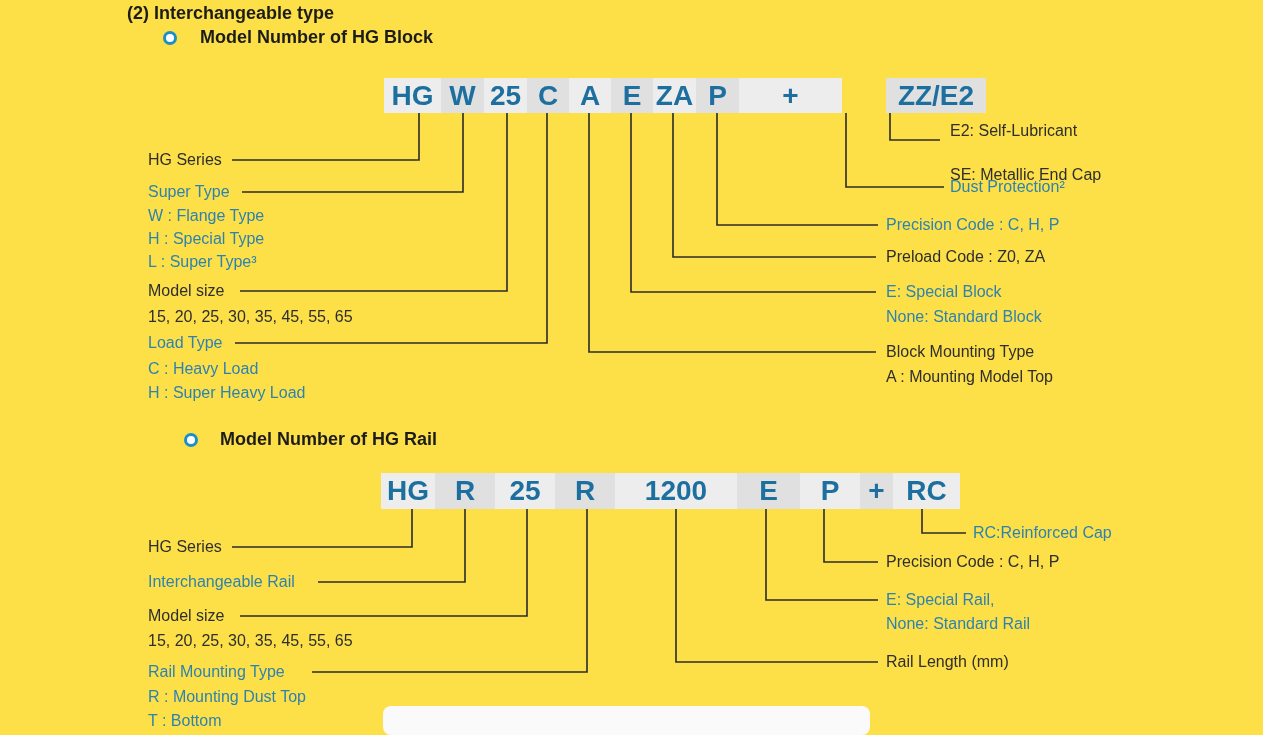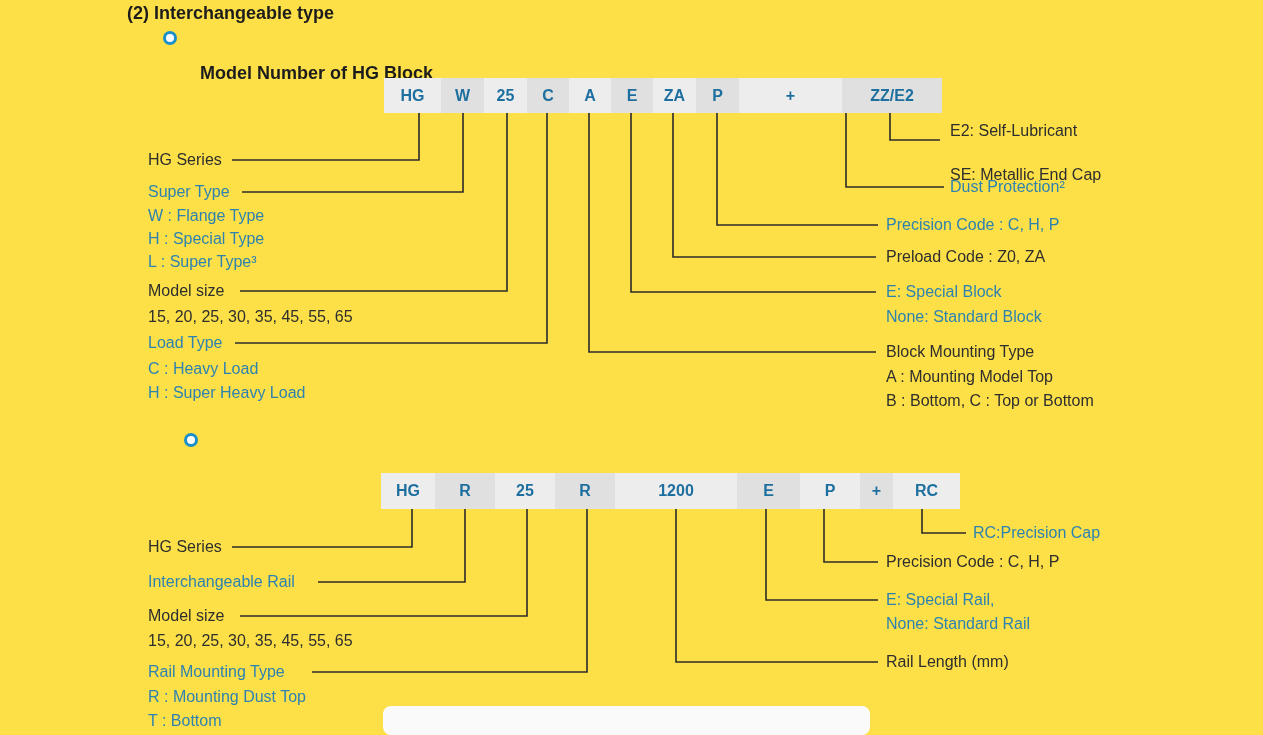--- a/index.html
+++ b/index.html
@@ -1,25 +1,25 @@
 <!DOCTYPE html>
 <html><head>
 <meta charset="utf-8">
 <style>
   html,body{margin:0;padding:0;background:#fff;}
   #stage{
     position:relative;width:1263px;height:735px;background:#fde047;overflow:hidden;
     font-family:"Liberation Sans",sans-serif;color:#2b2b2b;
   }
   .h1{position:absolute;font-size:18px;font-weight:bold;color:#1c1c1c;white-space:nowrap;}
-  .h2{position:absolute;font-size:18px;font-weight:bold;color:#1c1c1c;white-space:nowrap;margin-top:36px;}
+  .h2{position:absolute;font-size:18px;font-weight:bold;color:#1c1c1c;white-space:nowrap;}
   .bullet{position:absolute;width:8px;height:8px;border:3.4px solid #1b8fc9;border-radius:50%;background:#fff;}
   .seg{
     position:absolute;display:flex;align-items:center;justify-content:center;
-    font-weight:bold;font-size:16px;color:#1d6f9f;white-space:nowrap;
+    font-weight:bold;font-size:28px;color:#1d6f9f;white-space:nowrap;
   }
   .row1 .seg{top:78px;height:35px;}
   .row2 .seg{top:473px;height:36px;}
   .lt{background:#ededed;}
   .dk{background:#e0e0e0;}
   .lbl{position:absolute;font-size:16px;line-height:21px;white-space:nowrap;color:#2e2e2e;}
   .blue{color:#2e82b0;}
   svg.lines{position:absolute;left:0;top:0;pointer-events:none;}
   .ghost{position:absolute;left:383px;top:706px;width:487px;height:29px;background:#fafafa;border-radius:8px;}
 </style>
@@ -54,32 +54,33 @@
       <path d="M676 509 V662 H878"></path>
     </g>
   </svg>
 
   <div class="h1" style="left:127px;top:3px">(2) Interchangeable type</div>
 
   <span class="bullet" style="left:163px;top:31px"></span>
   <div class="h2" style="left:200px;top:27px">Model Number of HG Block</div>
 
   <span class="bullet" style="left:184px;top:433px"></span>
+  <div class="h2" style="left:220px;top:429px">Model Number of HG Rail</div>
 
   <div class="row1">
     <div class="seg lt" style="left:384px;width:57px">HG</div>
     <div class="seg dk" style="left:441px;width:43px">W</div>
     <div class="seg lt" style="left:484px;width:43px">25</div>
     <div class="seg dk" style="left:527px;width:42px">C</div>
     <div class="seg lt" style="left:569px;width:42px">A</div>
     <div class="seg dk" style="left:611px;width:42px">E</div>
     <div class="seg lt" style="left:653px;width:43px">ZA</div>
     <div class="seg dk" style="left:696px;width:43px">P</div>
     <div class="seg lt" style="left:739px;width:103px">+</div>
-    <div class="seg dk" style="left:842px;width:100px">ZZ/E2</div>
+    <div class="seg dk" style="left:886px;width:100px">ZZ/E2</div>
   </div>
 
   <div class="lbl" style="left:148px;top:149px">HG Series</div>
   <div class="lbl blue" style="left:148px;top:181px">Super  Type</div>
   <div class="lbl blue" style="left:148px;top:205px">W : Flange  Type</div>
   <div class="lbl blue" style="left:148px;top:228px">H : Special Type</div>
   <div class="lbl blue" style="left:148px;top:251px">L : Super Type³</div>
   <div class="lbl" style="left:148px;top:280px">Model size</div>
   <div class="lbl" style="left:148px;top:306px">15, 20, 25, 30, 35, 45, 55, 65</div>
   <div class="lbl blue" style="left:148px;top:332px">Load Type</div>
@@ -88,21 +89,20 @@
 
   <div class="lbl" style="left:950px;top:120px">E2: Self-Lubricant</div>
   <div class="lbl" style="left:950px;top:164px">SE: Metallic End Cap</div>
   <div class="lbl blue" style="left:950px;top:176px">Dust Protection²</div>
   <div class="lbl blue" style="left:886px;top:214px">Precision Code : C, H, P</div>
   <div class="lbl" style="left:886px;top:246px">Preload Code : Z0, ZA</div>
   <div class="lbl blue" style="left:886px;top:281px">E: Special Block</div>
   <div class="lbl blue" style="left:886px;top:306px">None: Standard Block</div>
   <div class="lbl" style="left:886px;top:341px">Block Mounting Type</div>
   <div class="lbl" style="left:886px;top:366px">A : Mounting Model Top</div>
-  <div class="lbl" style="left:886px;top:390px">B : Bottom, C : Top or Bottom</div>
 
   <div class="row2">
     <div class="seg lt" style="left:381px;width:54px">HG</div>
     <div class="seg dk" style="left:435px;width:60px">R</div>
     <div class="seg lt" style="left:495px;width:60px">25</div>
     <div class="seg dk" style="left:555px;width:60px">R</div>
     <div class="seg lt" style="left:615px;width:122px">1200</div>
     <div class="seg dk" style="left:737px;width:63px">E</div>
     <div class="seg lt" style="left:800px;width:60px">P</div>
     <div class="seg dk" style="left:860px;width:33px">+</div>
@@ -110,21 +110,21 @@
   </div>
 
   <div class="lbl" style="left:148px;top:536px">HG Series</div>
   <div class="lbl blue" style="left:148px;top:571px">Interchangeable Rail</div>
   <div class="lbl" style="left:148px;top:605px">Model size</div>
   <div class="lbl" style="left:148px;top:630px">15, 20, 25, 30, 35, 45, 55, 65</div>
   <div class="lbl blue" style="left:148px;top:661px">Rail Mounting Type</div>
   <div class="lbl blue" style="left:148px;top:686px">R : Mounting Dust Top</div>
   <div class="lbl blue" style="left:148px;top:710px">T : Bottom</div>
 
-  <div class="lbl blue" style="left:973px;top:522px">RC:Precision Cap</div>
+  <div class="lbl blue" style="left:973px;top:522px">RC:Reinforced Cap</div>
   <div class="lbl" style="left:886px;top:551px">Precision Code : C, H, P</div>
   <div class="lbl blue" style="left:886px;top:589px">E: Special Rail,</div>
   <div class="lbl blue" style="left:886px;top:613px">None: Standard Rail</div>
   <div class="lbl" style="left:886px;top:651px">Rail Length (mm)</div>
 
   <div class="ghost"></div>
 
 </div>
 
 </body></html>

